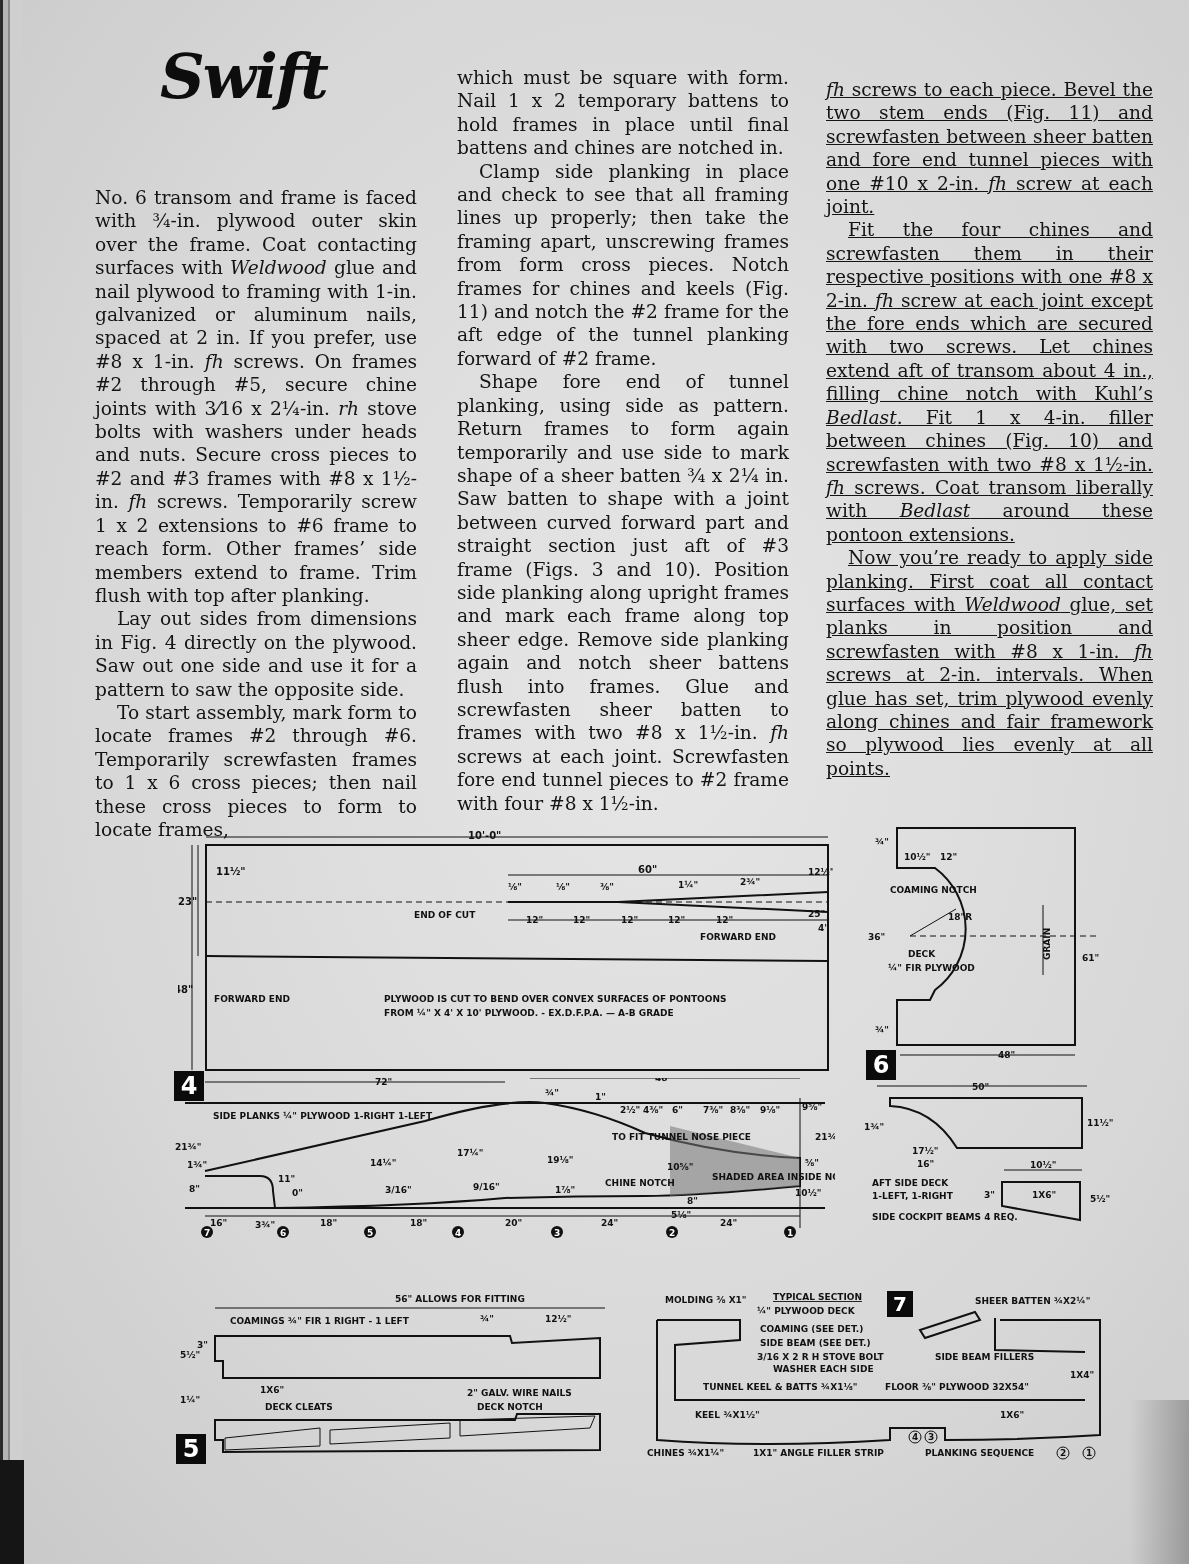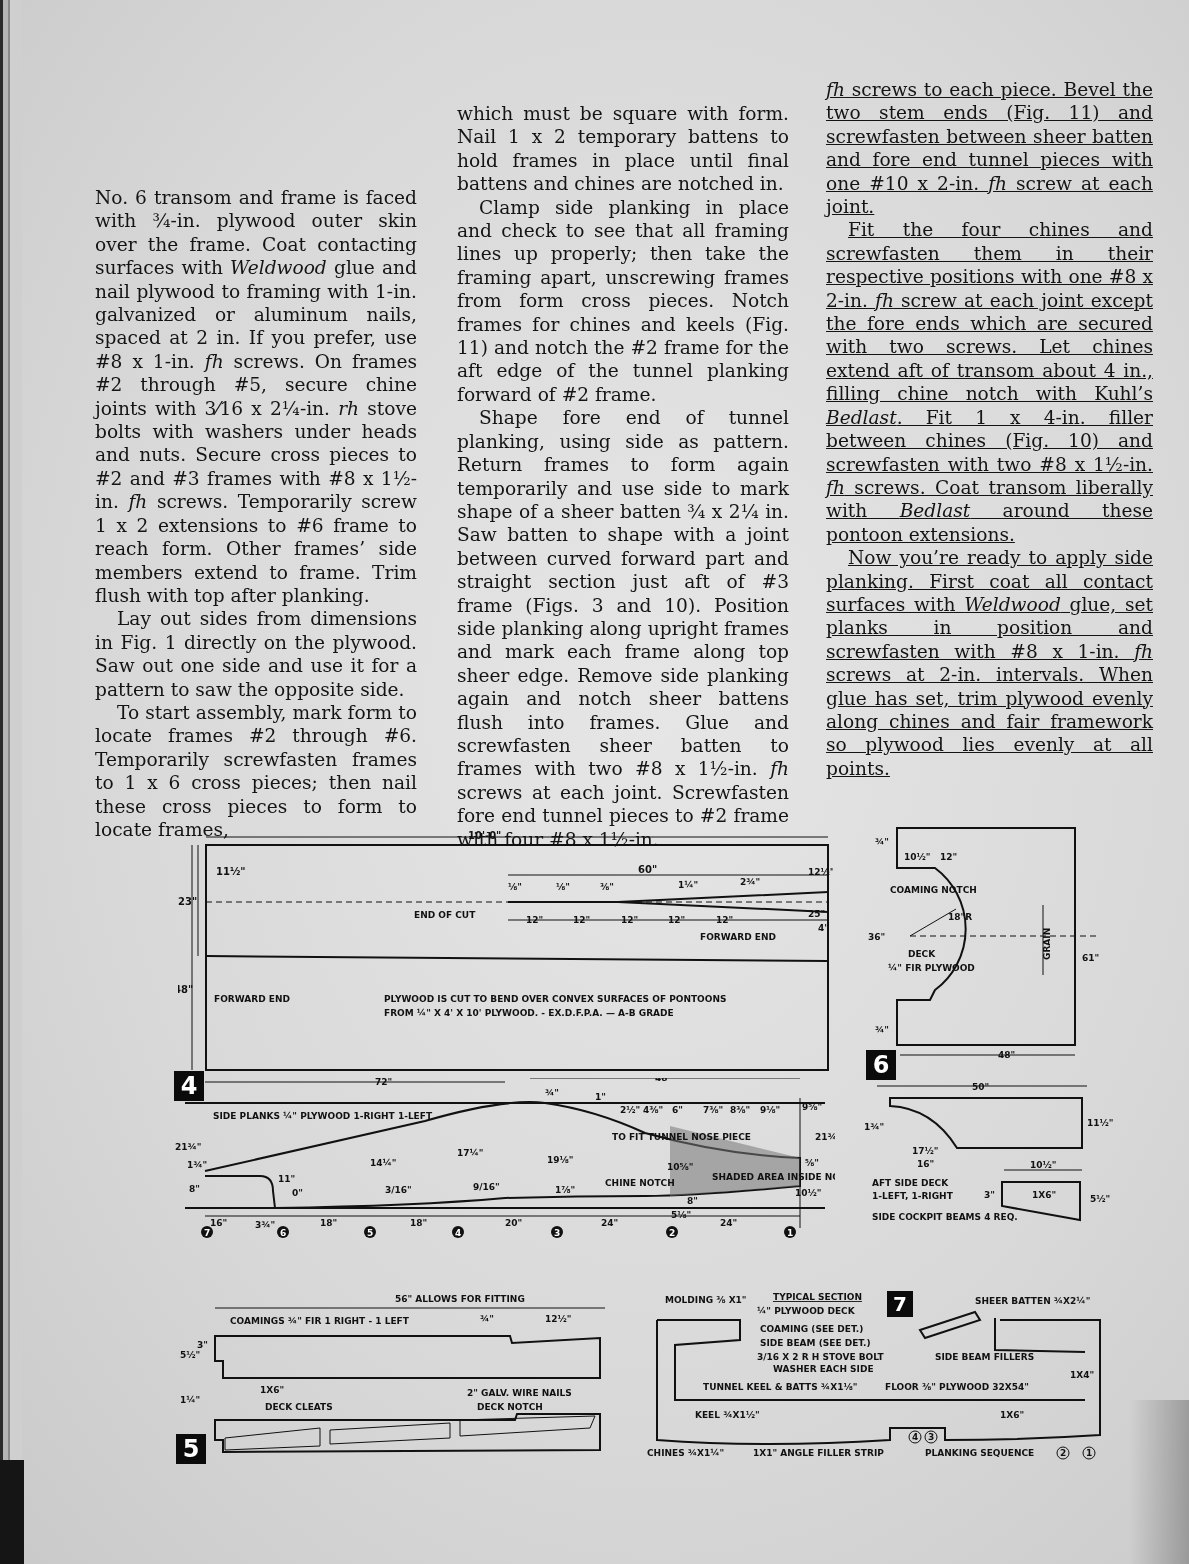--- a/index.html
+++ b/index.html
@@ -28,21 +28,21 @@
   .title .l2 { display: block; }
 
   .col {
     position: absolute; font-size: 18.6px; line-height: 23.4px;
     text-align: justify; color: #141414;
   }
   .col p { margin: 0; text-indent: 0; }
   .col p.ind { text-indent: 22px; }
   .col em { font-style: italic; }
   #col1 { left: 95px; top: 186px; width: 322px; }
-  #col2 { left: 457px; top: 66px; width: 332px; margin-top: 36px; }
+  #col2 { left: 457px; top: 66px; width: 332px; }
   #col3 { left: 826px; top: 78px; width: 327px; text-decoration: underline; }
 
   .fig { position: absolute; }
   .fig svg { display: block; }
   .lbl { font-family: "DejaVu Sans", sans-serif; font-weight: bold; font-size: 10px; fill: #111; }
   .lbl-s { font-family: "DejaVu Sans", sans-serif; font-weight: bold; font-size: 9px; fill: #111; }
   .ln { stroke: #111; stroke-width: 2; fill: none; }
   .ln-t { stroke: #111; stroke-width: 1; fill: none; }
   .dash { stroke: #111; stroke-width: 1; stroke-dasharray: 6 4; fill: none; }
   .fignum {
@@ -53,25 +53,26 @@
 </style>
 </head>
 <body>
 
 <div class="page">
   <div class="binding"></div>
   <div class="binding-bottom"></div>
   <div class="right-shadow"></div>
 
   <div class="title">
+    <span class="l1">Swift</span>
   </div>
 
   <div class="col" id="col1">
       <p>No. 6 transom and frame is faced with ¾-in. plywood outer skin over the frame. Coat contacting surfaces with <em>Weldwood</em> glue and nail plywood to framing with 1-in. galvanized or aluminum nails, spaced at 2 in. If you prefer, use #8 x 1-in. <em>fh</em> screws. On frames #2 through #5, secure chine joints with 3⁄16 x 2¼-in. <em>rh</em> stove bolts with washers under heads and nuts. Secure cross pieces to #2 and #3 frames with #8 x 1½-in. <em>fh</em> screws. Temporarily screw 1 x 2 extensions to #6 frame to reach form. Other frames’ side members extend to frame. Trim flush with top after planking.</p>
-      <p class="ind">Lay out sides from dimensions in Fig. 1 directly on the plywood. Saw out one side and use it for a pattern to saw the opposite side.</p>
+      <p class="ind">Lay out sides from dimensions in Fig. 4 directly on the plywood. Saw out one side and use it for a pattern to saw the opposite side.</p>
       <p class="ind">To start assembly, mark form to locate frames #2 through #6. Temporarily screwfasten frames to 1 x 6 cross pieces; then nail these cross pieces to form to locate frames,</p>
     </div>
   <div class="col" id="col2">
       <p>which must be square with form. Nail 1 x 2 temporary battens to hold frames in place until final battens and chines are notched in.</p>
       <p class="ind">Clamp side planking in place and check to see that all framing lines up properly; then take the framing apart, unscrewing frames from form cross pieces. Notch frames for chines and keels (Fig. 11) and notch the #2 frame for the aft edge of the tunnel planking forward of #2 frame.</p>
       <p class="ind">Shape fore end of tunnel planking, using side as pattern. Return frames to form again temporarily and use side to mark shape of a sheer batten ¾ x 2¼ in. Saw batten to shape with a joint between curved forward part and straight section just aft of #3 frame (Figs. 3 and 10). Position side planking along upright frames and mark each frame along top sheer edge. Remove side planking again and notch sheer battens flush into frames. Glue and screwfasten sheer batten to frames with two #8 x 1½-in. <em>fh</em> screws at each joint. Screwfasten fore end tunnel pieces to #2 frame with four #8 x 1½-in.</p>
     </div>
   <div class="col" id="col3">
       <p><em>fh</em> screws to each piece. Bevel the two stem ends (Fig. 11) and screwfasten between sheer batten and fore end tunnel pieces with one #10 x 2-in. <em>fh</em> screw at each joint.</p>
       <p class="ind">Fit the four chines and screwfasten them in their respective positions with one #8 x 2-in. <em>fh</em> screw at each joint except the fore ends which are secured with two screws. Let chines extend aft of transom about 4 in., filling chine notch with Kuhl’s <em>Bedlast</em>. Fit 1 x 4-in. filler between chines (Fig. 10) and screwfasten with two #8 x 1½-in. <em>fh</em> screws. Coat transom liberally with <em>Bedlast</em> around these pontoon extensions.</p>

